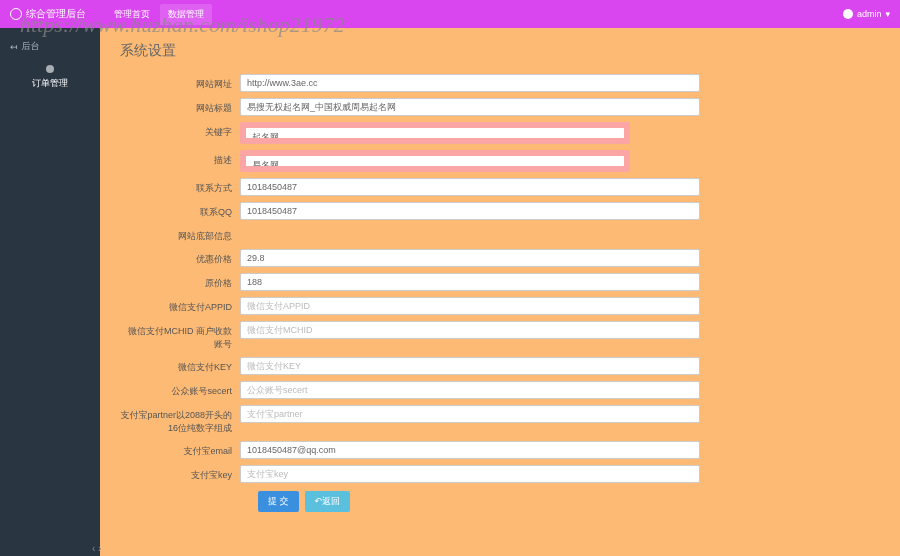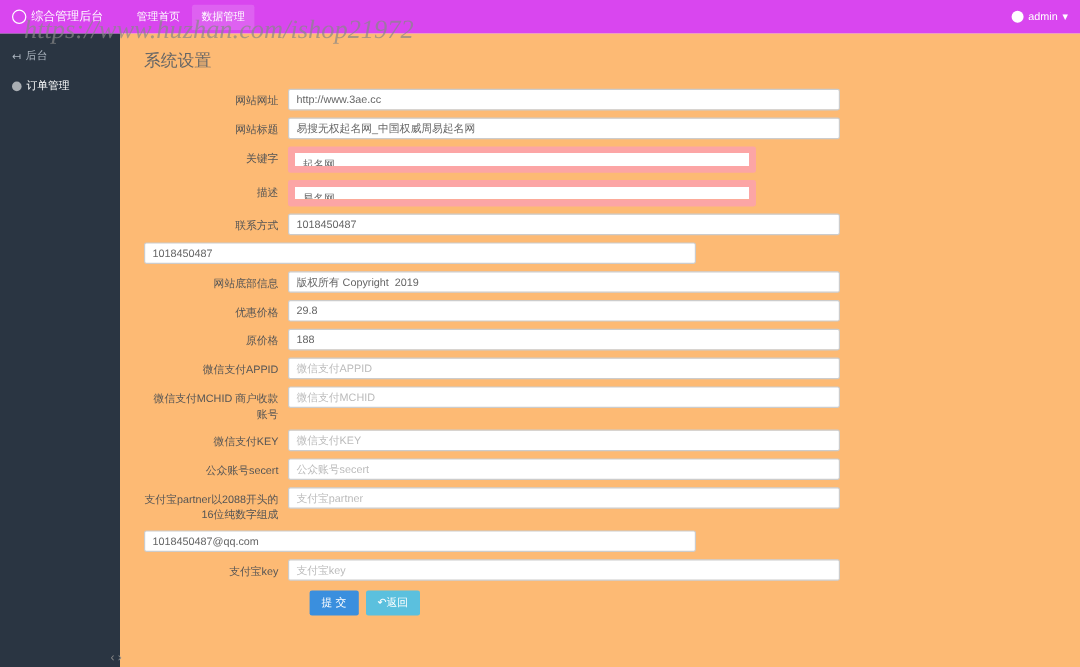--- a/index.html
+++ b/index.html
@@ -10,21 +10,21 @@
 .brand { font-size: 10px; margin-right: 20px; }
 .topnav { display: flex; gap: 2px; }
 .topnav-item { padding: 4px 8px; font-size: 9px; cursor: pointer; }
 .topnav-item.active { background: rgba(255,255,255,0.15); border-radius: 2px 2px 0 0; }
 .user-area { margin-left: auto; display: flex; align-items: center; gap: 4px; font-size: 9px; cursor: pointer; }
 .user-icon { width: 10px; height: 10px; background: #fff; border-radius: 50%; }
 
 .main { display: flex; height: calc(100% - 24px); }
 .sidebar { width: 100px; background: #2a3542; color: #aeb7c2; padding-top: 6px; }
 .side-item { padding: 6px 10px; font-size: 9px; cursor: pointer; display: flex; align-items: center; gap: 4px; }
-.side-item.current { color: #fff; }
+.side-item.current { color: #fff; flex-direction: column; }
 .side-icon { width: 8px; height: 8px; background: currentColor; border-radius: 50%; opacity: 0.6; }
 
 .content { flex: 1; background: #fdba74; padding: 14px 20px; overflow: auto; position: relative; }
 .page-title { font-size: 14px; color: #666; margin-bottom: 14px; }
 
 .form-row { display: flex; align-items: flex-start; margin-bottom: 6px; }
 .form-label { width: 120px; text-align: right; font-size: 9px; color: #555; padding-right: 8px; padding-top: 4px; }
 .form-input { width: 460px; height: 18px; border: 1px solid #ccc; border-radius: 2px; padding: 0 6px; font-size: 9px; color: #666; }
 .form-input::placeholder { color: #bbb; }
 .form-textarea { width: 390px; height: 22px; border: 6px solid #fca5a5; border-radius: 2px; padding: 3px 6px; font-size: 9px; color: #666; resize: none; }
@@ -86,25 +86,25 @@
         </div>
         <div class="form-row">
           <div class="form-label">描述</div>
           <textarea class="form-textarea" style="">易名网</textarea>
         </div>
         <div class="form-row">
           <div class="form-label">联系方式</div>
           <input class="form-input" value="1018450487" style="">
         </div>
         <div class="form-row">
+          <div class="form-label">联系QQ</div>
           <input class="form-input" value="1018450487" style="">
         </div>
         <div class="form-row">
           <div class="form-label">网站底部信息</div>
-          <input class="form-input" value="版权所有 Copyright  2019" style="">
         </div>
         <div class="form-row">
           <div class="form-label">优惠价格</div>
           <input class="form-input" value="29.8" style="">
         </div>
         <div class="form-row">
           <div class="form-label">原价格</div>
           <input class="form-input" value="188" style="">
         </div>
         <div class="form-row">
@@ -121,20 +121,21 @@
         </div>
         <div class="form-row">
           <div class="form-label">公众账号secert</div>
           <input class="form-input" placeholder="公众账号secert" style="">
         </div>
         <div class="form-row">
           <div class="form-label">支付宝partner以2088开头的16位纯数字组成</div>
           <input class="form-input" placeholder="支付宝partner" style="">
         </div>
         <div class="form-row">
+          <div class="form-label">支付宝email</div>
           <input class="form-input" value="1018450487@qq.com" style="">
         </div>
         <div class="form-row">
           <div class="form-label">支付宝key</div>
           <input class="form-input" placeholder="支付宝key" style="">
         </div>
       </div>
     <div class="btn-row">
       <button class="btn btn-primary">提 交</button>
       <button class="btn btn-info">↶返回</button>

